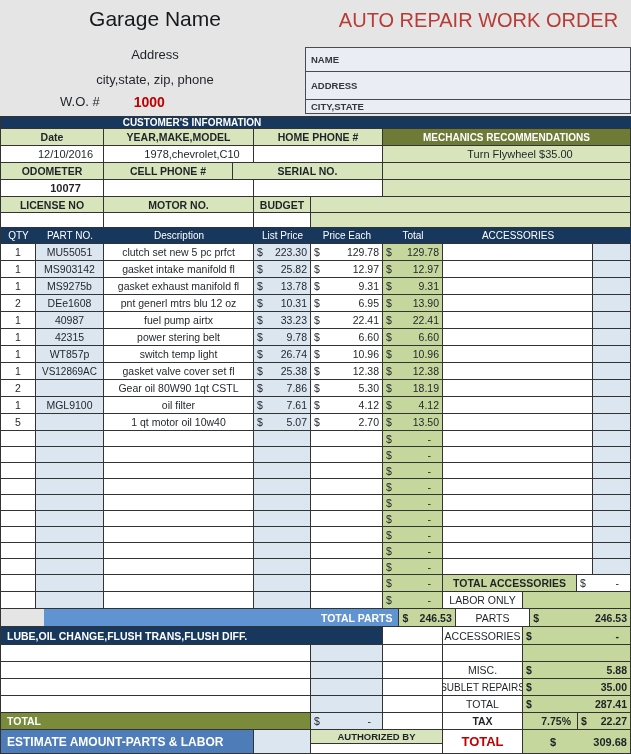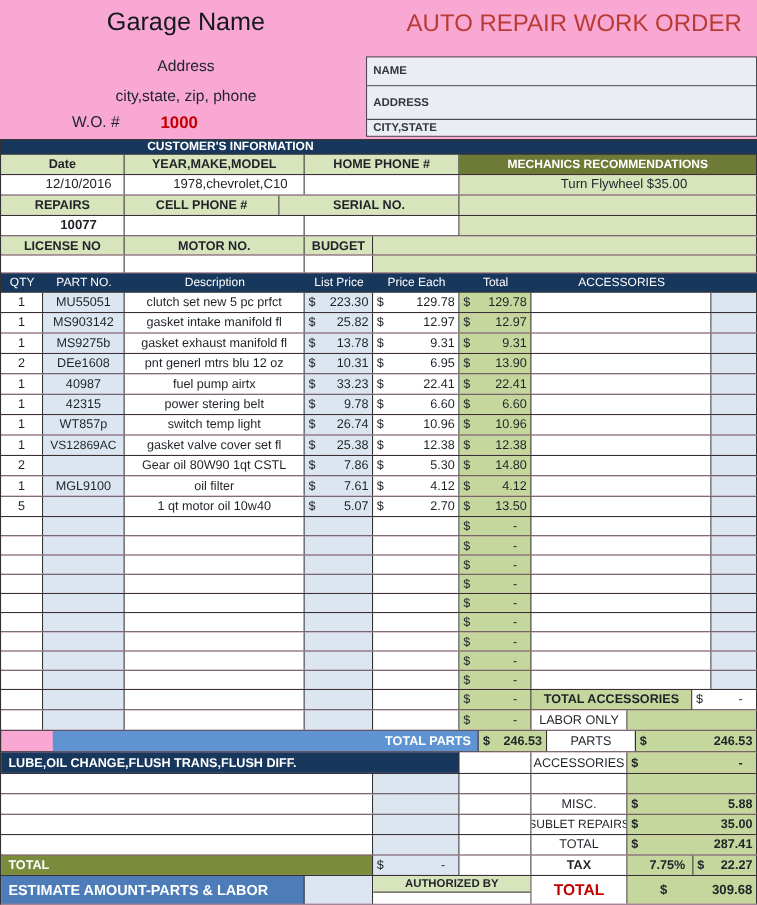--- a/index.html
+++ b/index.html
@@ -1,16 +1,16 @@
 <!DOCTYPE html>
 <html><head>
 <meta charset="utf-8">
 <style>
   html,body{margin:0;padding:0;background:#fff;}
-  .sheet{position:relative;width:631px;height:754px;background:#f9a8d4;overflow:hidden;
+  .sheet{position:relative;width:631px;height:754px;background:#e5e5e5;overflow:hidden;
          font-family:"Liberation Sans",sans-serif;color:#1f2328;}
   .abs{position:absolute;}
   .garage{left:50px;top:7px;width:210px;text-align:center;font-size:21px;color:#16181c;}
   .doc-title{left:313px;top:9px;width:331px;text-align:center;font-size:20px;color:#b83c35;}
   .addr1{left:50px;top:47px;width:210px;text-align:center;font-size:13px;}
   .addr2{left:50px;top:72px;width:210px;text-align:center;font-size:13px;}
   .wo-row{left:60px;top:94px;display:flex;align-items:flex-start;font-size:13px;}
   .wo-num{color:#c00000;font-weight:bold;font-size:14px;margin-left:34px;}
   .cboxes{left:305px;top:47px;width:326px;border:1.5px solid #474b52;box-sizing:border-box;}
   .cbox{box-sizing:border-box;background:#eaeef4;display:flex;align-items:center;
@@ -85,21 +85,21 @@
     </div>
 
     <div class="row h17">
       <div class="c wAB fs11">12/10/2016</div>
       <div class="c wC fs11">1978,chevrolet,C10</div>
       <div class="c wDE"></div>
       <div class="c wFI ltgreen fs11">Turn Flywheel  $35.00</div>
     </div>
 
     <div class="row h17">
-      <div class="c wAB ltgreen b">REPAIRS</div>
+      <div class="c wAB ltgreen b">ODOMETER</div>
       <div class="c wDE ltgreen b">CELL PHONE #</div>
       <div class="c wC ltgreen b">SERIAL NO.</div>
       <div class="c wFI ltgreen"></div>
     </div>
 
     <div class="row h17">
       <div class="c wAB fs11 b">10077</div>
       <div class="c wC"></div>
       <div class="c wDE"></div>
       <div class="c wFI ltgreen"></div>
@@ -289,21 +289,21 @@
       <div class="c wD blue money">
           <span>$</span>
           <span>7.86</span>
         </div>
       <div class="c wE money">
           <span>$</span>
           <span>5.30</span>
         </div>
       <div class="c wF green money">
           <span>$</span>
-          <span>14.80</span>
+          <span>18.19</span>
         </div>
       <div class="c wGH"></div>
       <div class="c wI blue"></div>
     </div>
     <div class="row h17">
       <div class="c wA">1</div>
       <div class="c wB blue">MGL9100</div>
       <div class="c wC">oil filter</div>
       <div class="c wD blue money">
           <span>$</span>

